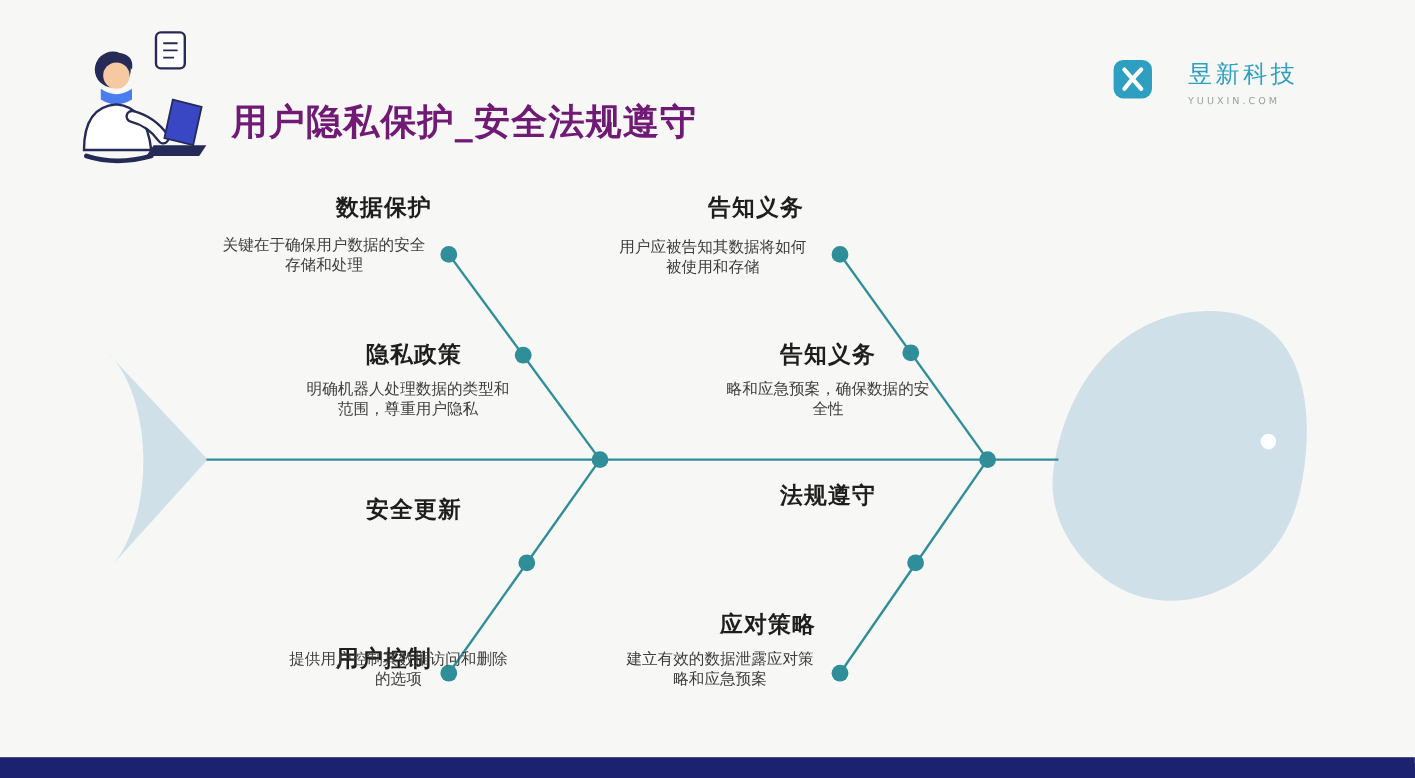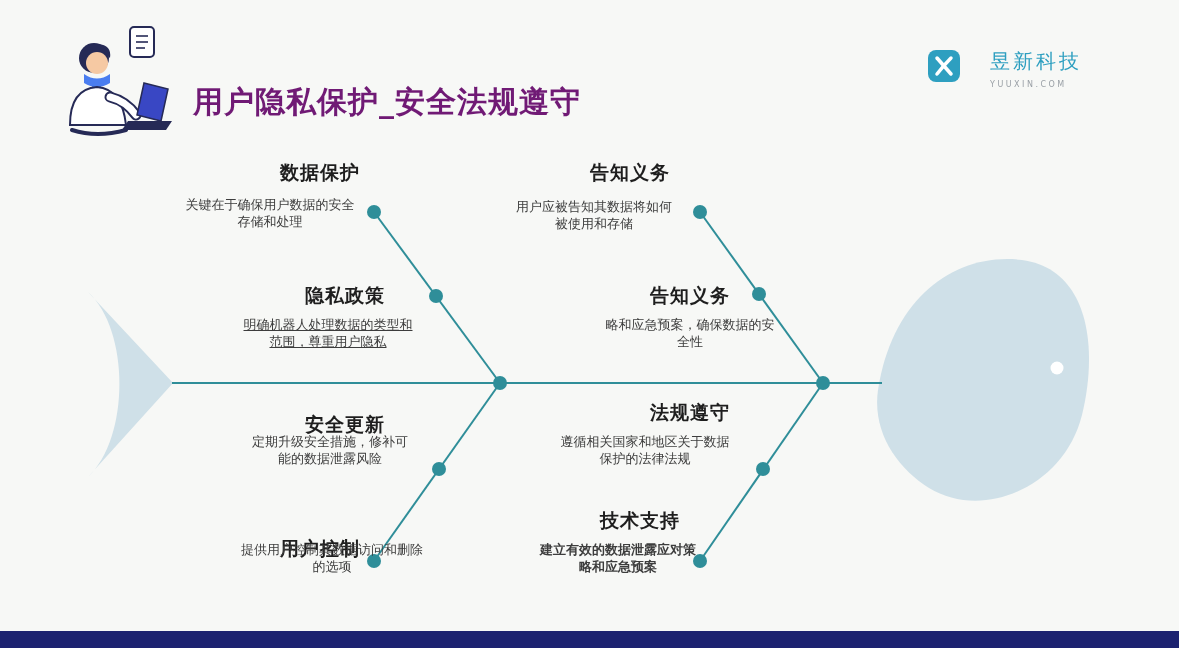--- a/index.html
+++ b/index.html
@@ -26,27 +26,27 @@
   .branch-title {
     position:absolute; width:180px; text-align:center;
     font-size:19px; font-weight:bold; color:#1e1e1e; letter-spacing:1px;
   }
   .branch-desc {
     position:absolute; width:240px; text-align:center;
     font-size:13px; color:#3d3d3d; line-height:17px; white-space:pre-line;
   }
 
   .b1-t { left:230px; top:160px;font-family:Liberation Mono, monospace; }  .b1-d { left:150px; top:196px; }
-  .b2-t { left:255px; top:283px; }  .b2-d { left:208px; top:316px;text-decoration:underline; }
+  .b2-t { left:255px; top:283px; }  .b2-d { left:220px; top:316px; }
   .b3-t { left:255px; top:400px;margin-top:12px; }  .b3-d { left:210px; top:433px; }
   .b4-t { left:230px; top:536px; }  .b4-d { left:212px; top:541px; }
   .b5-t { left:540px; top:160px; }  .b5-d { left:474px; top:198px; }
   .b6-t { left:600px; top:283px; }  .b6-d { left:570px; top:316px; }
   .b7-t { left:600px; top:400px; }  .b7-d { left:525px; top:433px; }
-  .b8-t { left:550px; top:508px; }  .b8-d { left:498px; top:541px;font-weight:bold; }
+  .b8-t { left:550px; top:508px; }  .b8-d { left:480px; top:541px; }
 
   .illustration { position:absolute; left:52px; top:25px; width:130px; height:115px; }
 
   .footer-bar {
     position:absolute; left:0; bottom:0; width:1179px; height:17px;
     background:#1c2270;
   }
 </style>
 </head>
 <body>
@@ -124,38 +124,34 @@
 
   <h3 class="branch-title b1-t">数据保护</h3>
   <p class="branch-desc  b1-d">关键在于确保用户数据的安全
 存储和处理</p>
 
   <h3 class="branch-title b2-t">隐私政策</h3>
   <p class="branch-desc  b2-d">明确机器人处理数据的类型和
 范围，尊重用户隐私</p>
 
   <h3 class="branch-title b3-t">安全更新</h3>
-  <p class="branch-desc  b3-d">定期升级安全措施，修补可
-能的数据泄露风险</p>
 
   <h3 class="branch-title b4-t">用户控制</h3>
   <p class="branch-desc  b4-d">提供用户控制其数据访问和删除
 的选项</p>
 
   <h3 class="branch-title b5-t">告知义务</h3>
   <p class="branch-desc  b5-d">用户应被告知其数据将如何
 被使用和存储</p>
 
   <h3 class="branch-title b6-t">告知义务</h3>
   <p class="branch-desc  b6-d">略和应急预案，确保数据的安
 全性</p>
 
   <h3 class="branch-title b7-t">法规遵守</h3>
-  <p class="branch-desc  b7-d">遵循相关国家和地区关于数据
-保护的法律法规</p>
 
-  <h3 class="branch-title b8-t">技术支持</h3>
+  <h3 class="branch-title b8-t">应对策略</h3>
   <p class="branch-desc  b8-d">建立有效的数据泄露应对策
 略和应急预案</p>
 
   <div class="footer-bar"></div>
 
 </div>
 
 </body></html>

